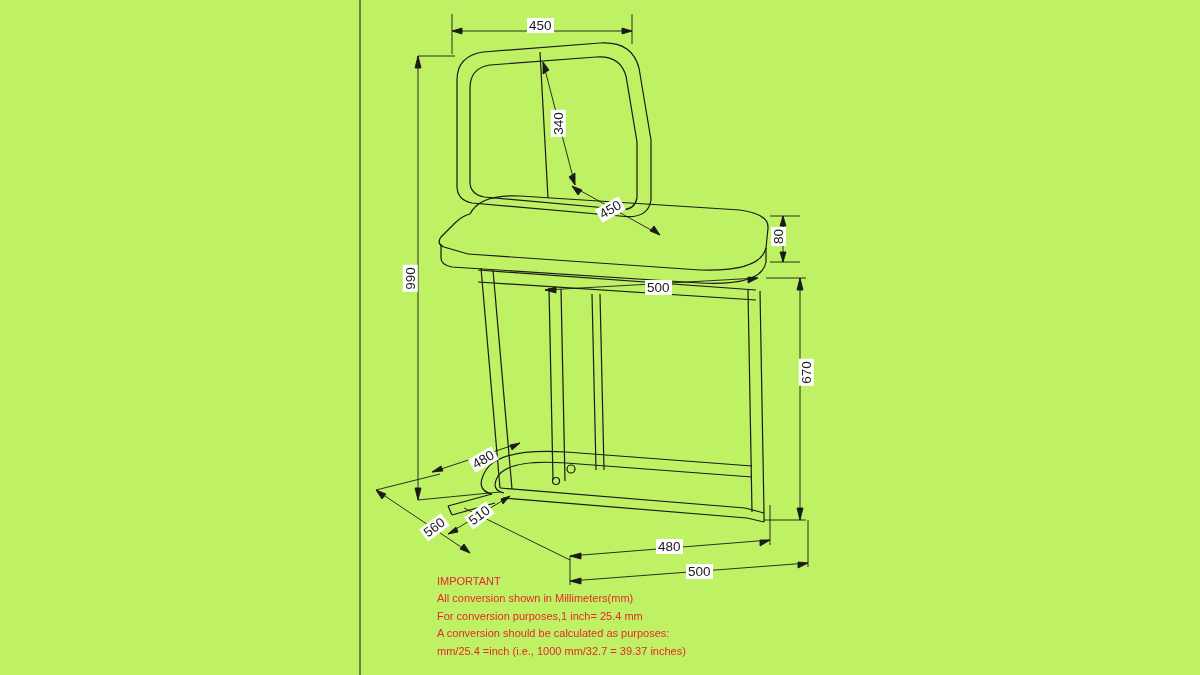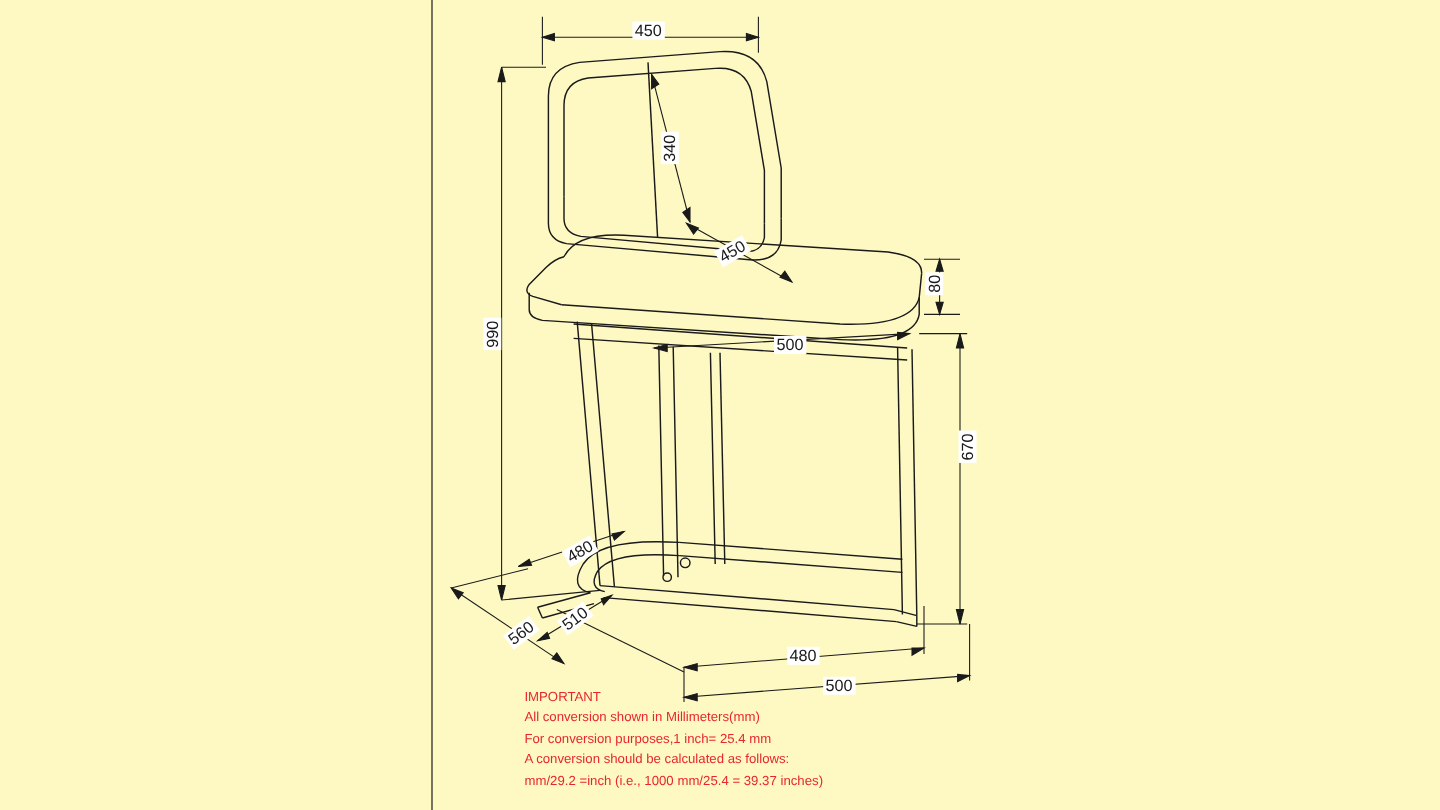--- a/index.html
+++ b/index.html
@@ -4,21 +4,21 @@
 <style>
   html, body {
     margin: 0;
     padding: 0;
     background: #ffffff;
   }
   #page {
     position: relative;
     width: 1200px;
     height: 675px;
-    background: #fef9c3;
+    background: #bef264;
     overflow: hidden;
     font-family: "Liberation Sans", sans-serif;
   }
   #drawing {
     position: absolute;
     left: 0;
     top: 0;
     width: 1200px;
     height: 675px;
   }
@@ -196,17 +196,17 @@
   <div class="dim-label rot-diag2" style="left:470px; top:452px;">480</div>
   <div class="dim-label rot-iso" style="left:421px; top:520px;">560</div>
   <div class="dim-label rot-iso" style="left:466px; top:508px;">510</div>
   <div class="dim-label" style="left:656px; top:539px;">480</div>
   <div class="dim-label" style="left:686px; top:564px;">500</div>
 
   <div class="note-block">
     <span class="note-line">IMPORTANT</span>
     <span class="note-line">All conversion shown in Millimeters(mm)</span>
     <span class="note-line">For conversion purposes,1 inch= 25.4 mm</span>
-    <span class="note-line">A conversion should be calculated as follows:</span>
-    <span class="note-line">mm/29.2 =inch (i.e., 1000 mm/25.4 = 39.37 inches)</span>
+    <span class="note-line">A conversion should be calculated as purposes:</span>
+    <span class="note-line">mm/25.4 =inch (i.e., 1000 mm/32.7 = 39.37 inches)</span>
   </div>
 
 </div>
 
 </body></html>

